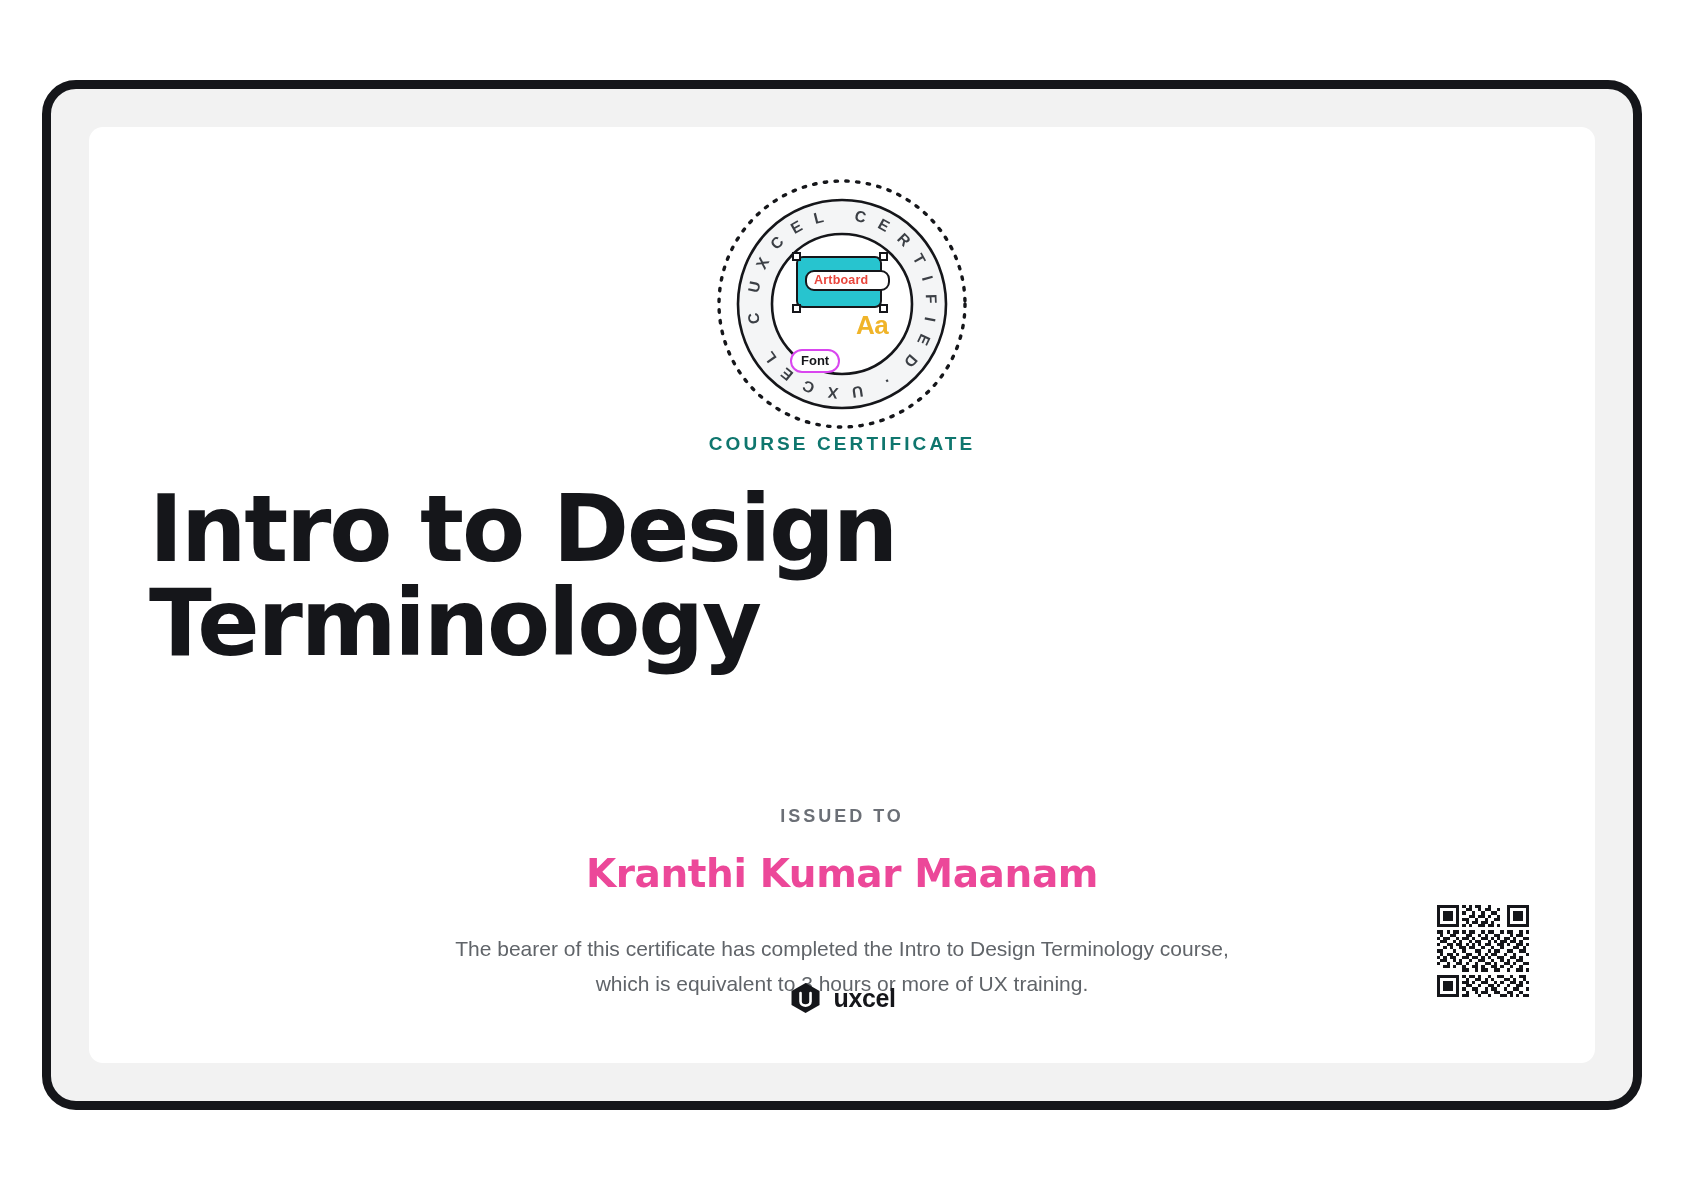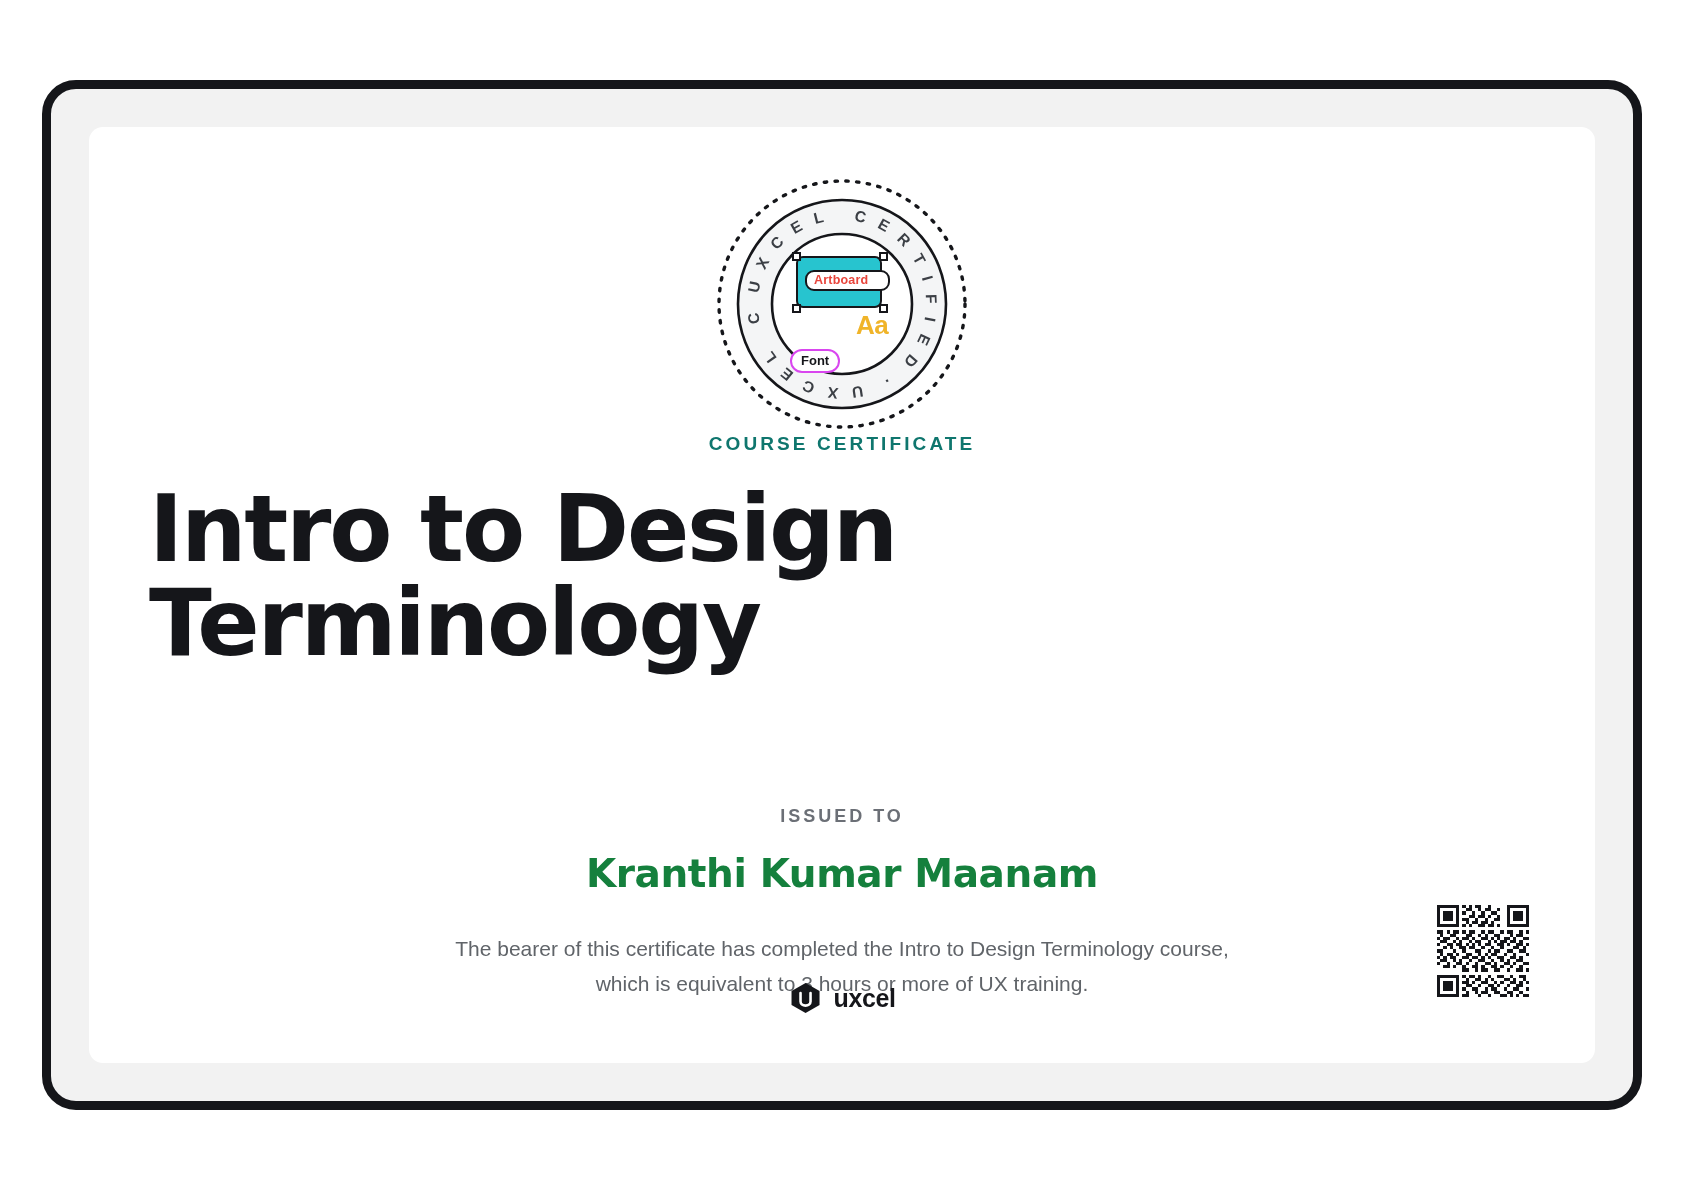--- a/index.html
+++ b/index.html
@@ -159,21 +159,21 @@
     letter-spacing: 3px;
     font-weight: 600;
     color: #6b6f76;
     text-transform: uppercase;
   }
 
   .recipient {
     margin-top: 24px;
     font-size: 39px;
     font-weight: 700;
-    color: #15803d;
+    color: #ec4899;
     letter-spacing: -0.4px;
     font-family: "DejaVu Sans", sans-serif;
   }
 
   .description {
     margin-top: 36px;
     font-size: 21px;
     line-height: 1.65;
     color: #606469;
     text-align: center;

